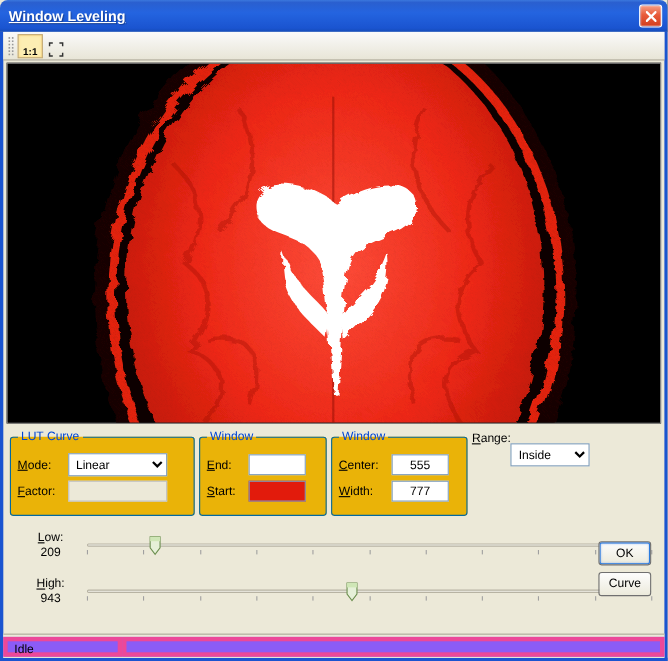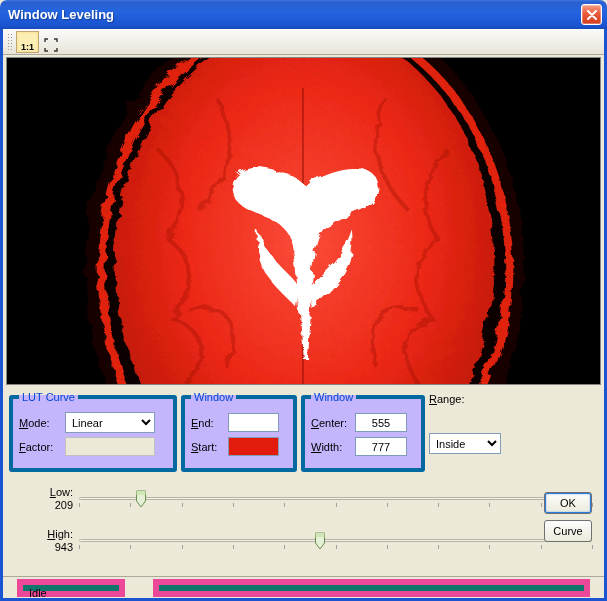--- a/index.html
+++ b/index.html
@@ -4,21 +4,21 @@
 <style>
   * { box-sizing: border-box; }
   body { margin: 0; font-family: Tahoma, sans-serif; font-size: 11px;
          background: #ece9d8; overflow: hidden; width: 607px; height: 601px; }
 
   
   .titlebar { height: 29px; background: linear-gradient(to bottom,
               #3b77dd 0%, #2a5fcf 8%, #2464e0 40%, #1a54d0 88%, #144bb8 100%);
               border-radius: 7px 7px 0 0; display: flex; align-items: center;
               padding: 0 5px 0 8px; color: #fff; font-weight: bold;
-              font-size: 13px; text-shadow: 1px 1px 1px rgba(0,0,0,.3); }
+              font-size: 13px; text-shadow: 1px 1px 1px rgba(0,0,0,.3); text-decoration: underline; }
   .titlebar .title { flex: 1; }
   .close-btn { width: 21px; height: 21px; border-radius: 3px;
                background: linear-gradient(to bottom,#f6a087,#e85b3a 45%,#d23e1f);
                border: 1px solid #fff; display:flex; align-items:center;
                justify-content:center; cursor:pointer;
                box-shadow: inset 0 0 0 1px rgba(255,255,255,.3); }
   .close-btn svg { width: 10px; height: 10px; }
 
   .winbody { border: 3px solid #1a54d0; border-top: none; background:#ece9d8;
              height: 572px; display:flex; flex-direction:column; }
@@ -37,64 +37,64 @@
                  box-shadow: inset 0 0 2px rgba(255,200,80,.8); }
   .tbtn.fit svg { width:14px; height:14px; }
 
   
   .viewport { flex: 0 0 328px; margin:2px 3px; border:1px solid #848484;
               background:#000; position:relative; overflow:hidden; }
   .brain    { position:absolute; inset:0; }
 
   
   .panels { display:flex; gap:4px; padding:4px 6px 0 6px; }
-  fieldset { border:4px solid #0369a1; border-radius:3px; margin:0; padding:6px 14px 8px 6px;
-             background:#c4b5fd; min-width:0; }
+  fieldset { border:1px solid #0369a1; border-radius:3px; margin:0; padding:6px 14px 8px 6px;
+             background:#eab308; min-width:0; }
   legend   { color:#0046d5; padding:0 3px; font-size:11px; }
   .row { display:flex; align-items:center; gap:4px; margin:3px 0; height:21px; }
   .lbl { text-align:left; }
   .lbl u { text-decoration: underline; }
 
   
   select { height:21px; font-size:11px; background:#fff; border:1px solid #7f9db9;
            padding:1px 2px; }
   input[type=text] { height:19px; width:52px; font-size:11px; text-align:center;
            border:1px solid #7f9db9; background:#fff; padding:0 2px; }
   .swatch { width:52px; height:19px; border:1px solid #7f9db9; cursor:pointer; }
   .disabled-box { width:52px; height:19px; border:1px solid #c0c0c0; background:#ece9d8; }
   .btn { width:48px; height:22px; background:linear-gradient(#fdfdfd,#eceadb);
          border:1px solid #707070; border-radius:3px; cursor:pointer;
          font-size:11px; }
   .btn.default { box-shadow:0 0 0 1px #2a7bde inset, 0 0 2px 1px #89ade8 inset; }
 
-  .rangecol { flex:0 0 80px; display:flex; flex-direction:column; padding-top:2px;gap:12px; }
+  .rangecol { flex:0 0 80px; display:flex; flex-direction:row; padding-top:2px; }
   .rangecol .lbl { margin-bottom:6px; }
 
   
   .slider-area { padding: 8px 12px 4px 16px; }
   .slider-row { display:flex; align-items:center; gap:6px; margin:6px 0 16px 0; }
-  .slider-lbls { width:54px; text-align:right; line-height:13px; }
+  .slider-lbls { width:54px; text-align:center; line-height:13px; }
   .track-wrap { flex:1; position:relative; height:22px; }
   .track { position:absolute; top:9px; left:0; right:0; height:3px;
            background:#f3f2ea; border:1px solid #b7b3a3; border-radius:2px; }
   .ticks { position:absolute; top:15px; left:0; right:0; height:5px; }
   .tick  { position:absolute; top:0; width:1px; height:4px; background:#a0a0a0; }
   .thumb { position:absolute; top:2px; width:11px; height:19px; transform:translateX(-50%);
            cursor:pointer; }
   .thumb svg { width:11px; height:19px; display:block; }
 
   .btncol { position:absolute; right:12px; bottom:34px; display:flex;
             flex-direction:column; gap:6px; }
   .mainrel { position:relative; flex:1; }
 
   
   .status { height:22px; border-top:1px solid #aca899; display:flex;
             align-items:center; gap:0; background:#ece9d8; }
-  .status .cell { border:6px solid #ec4899; height:18px; margin:14px;
-                  background:#0f766e; padding:1px 6px; line-height:14px; }
+  .status .cell { border:4px solid #ec4899; height:18px; margin:0;
+                  background:#8b5cf6; padding:1px 6px; line-height:14px; }
   .status .cell.first { width:108px; }
   .status .cell.rest  { flex:1; }
 </style>
 </head>
 <body>
 
 <div class="titlebar">
   <span class="title">Window Leveling</span>
   <div class="close-btn">
     <svg viewBox="0 0 10 10">

